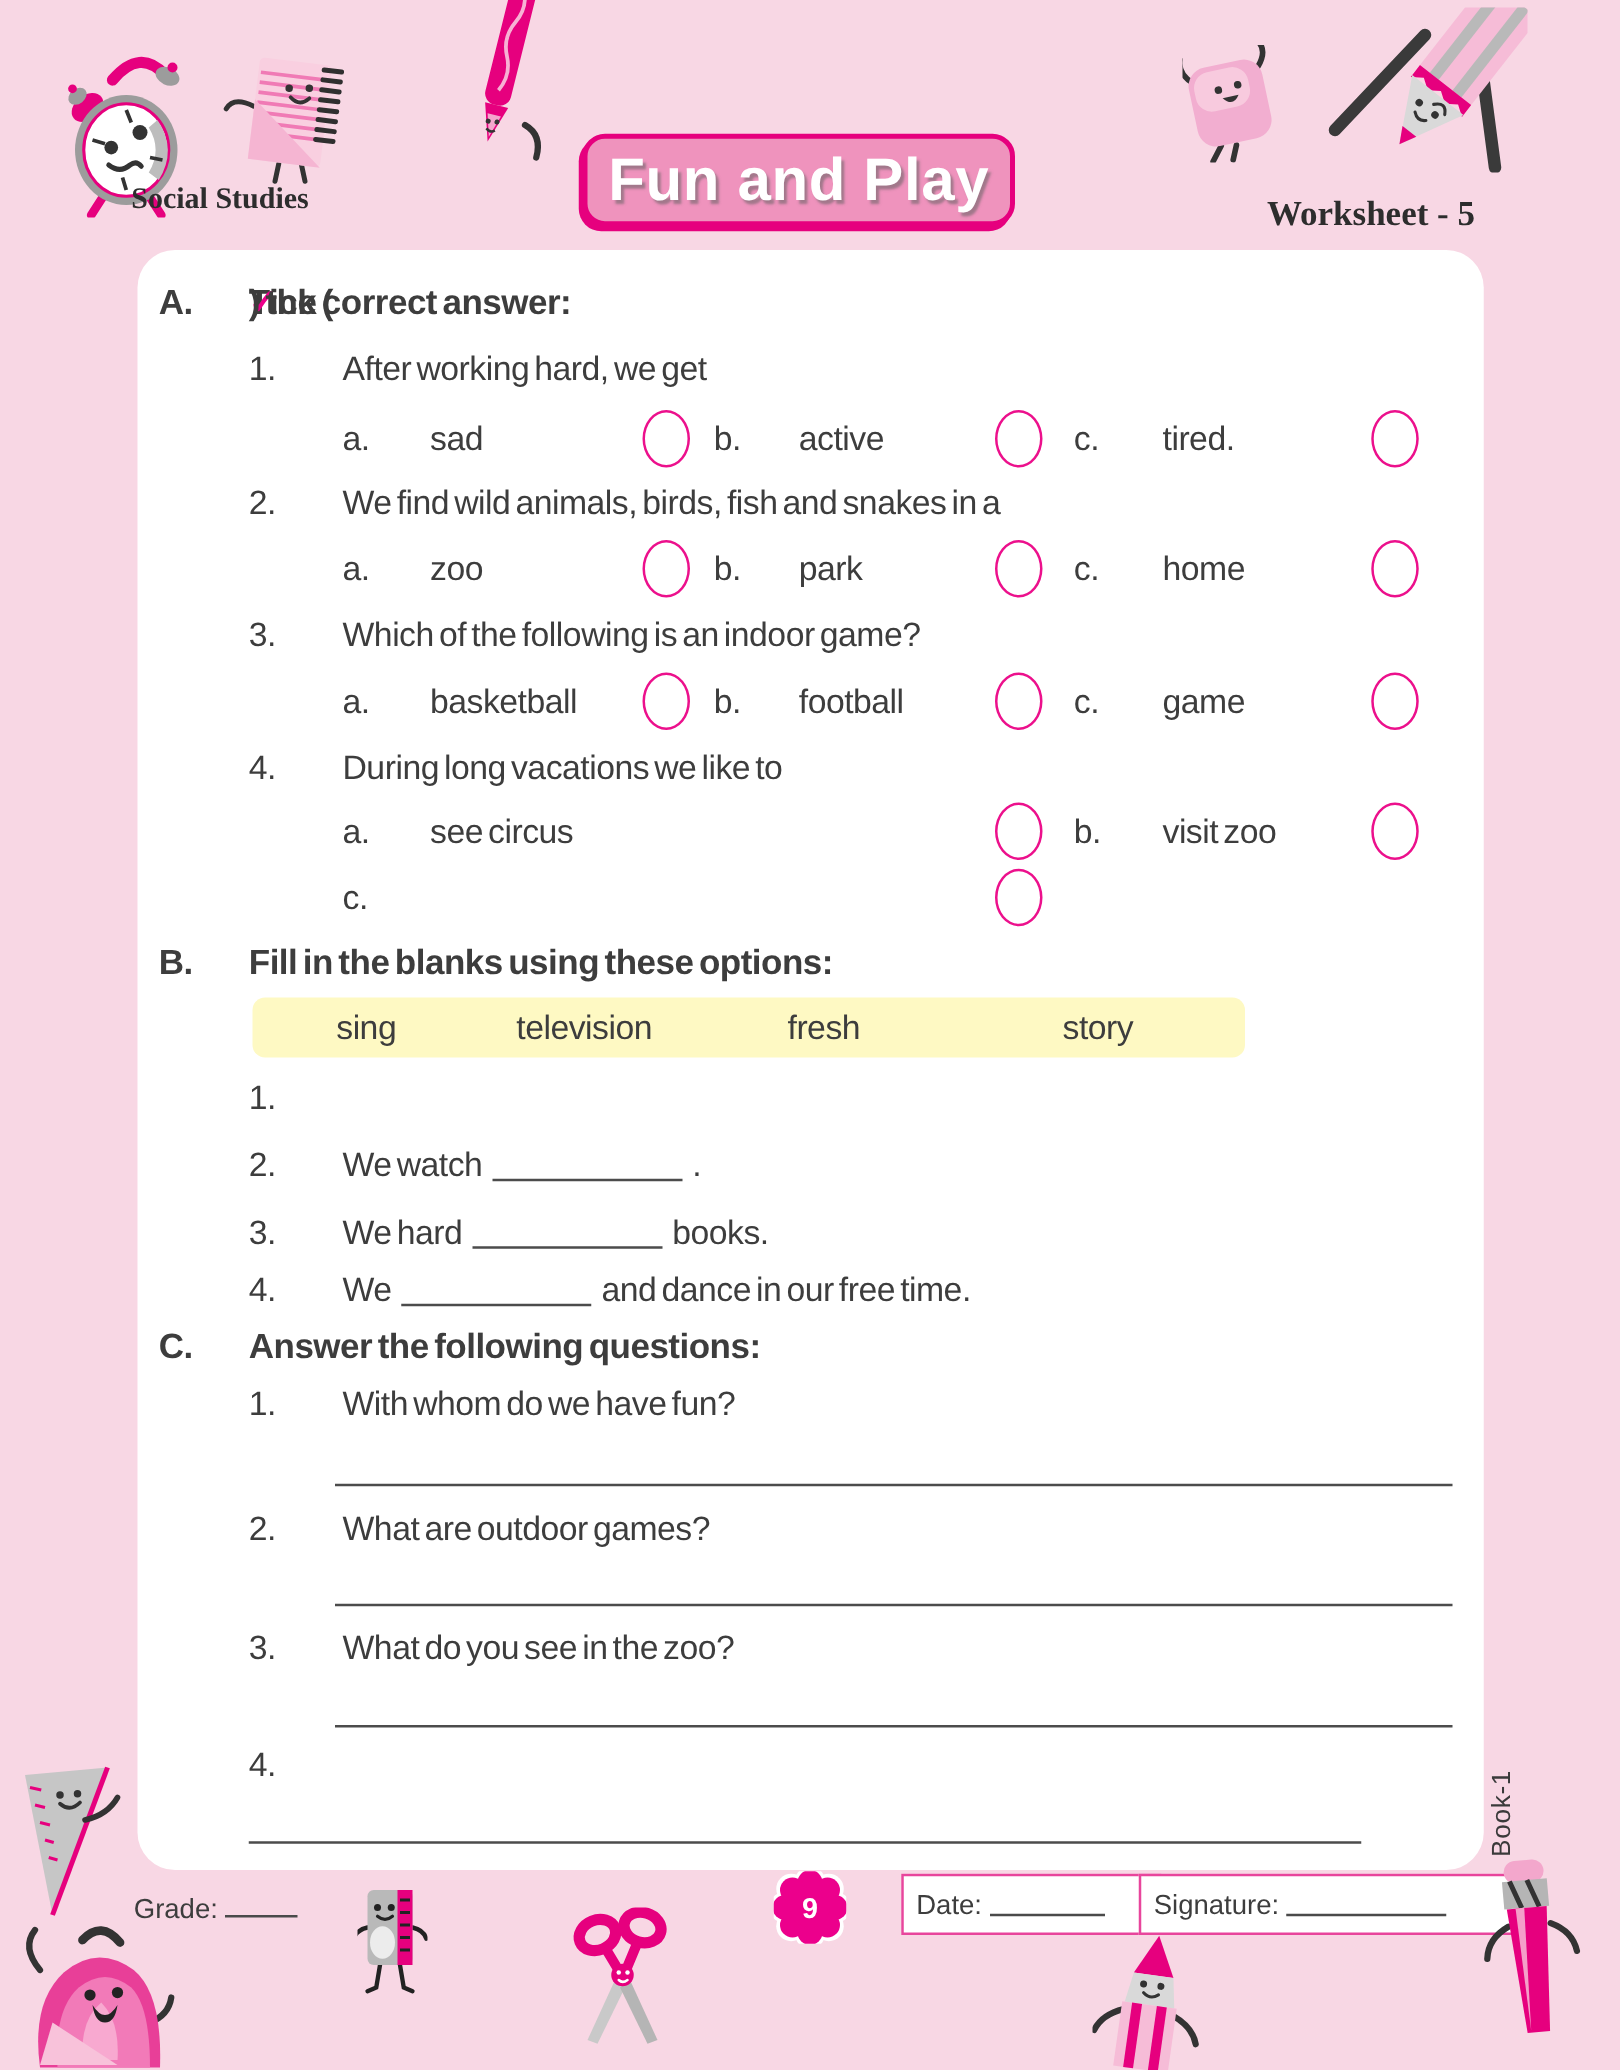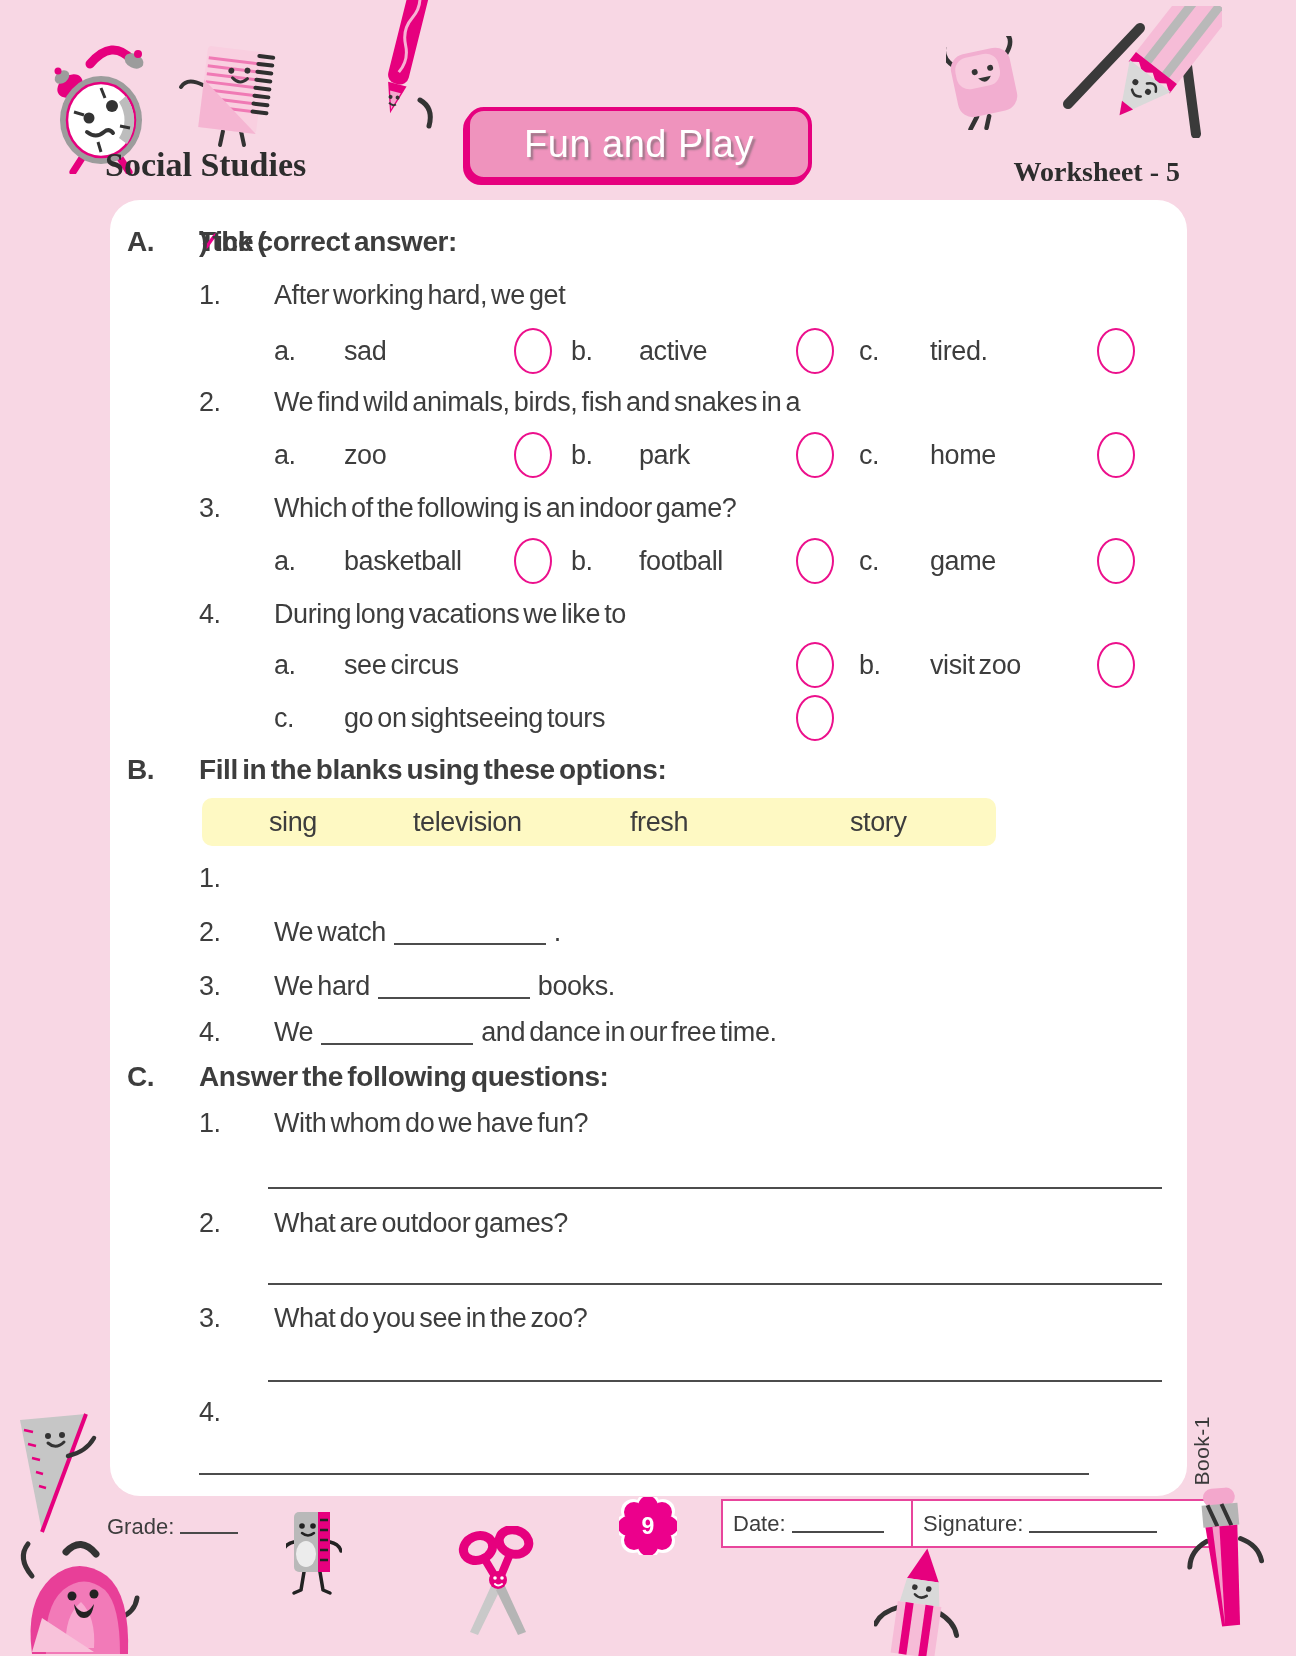--- a/index.html
+++ b/index.html
@@ -1,25 +1,25 @@
 <!DOCTYPE html>
 <html><head>
 <meta charset="utf-8">
 <style>
   html,body{margin:0;padding:0}
   .page{position:relative;width:1296px;height:1656px;background:#f8d7e4;overflow:hidden;
         font-family:"Liberation Sans",sans-serif;color:#3d3d3d}
   .deco{position:absolute}
   
   .subject{position:absolute;left:105px;top:146px;font-family:"Liberation Serif",serif;
-           font-weight:bold;font-size:34px;color:#2d2d2d;white-space:nowrap}
+           font-weight:bold;font-size:24px;color:#2d2d2d;white-space:nowrap}
   .badge{position:absolute;left:466px;top:107px;width:338px;height:66px;background:#ef93bd;
          border:4px solid #e6007e;border-radius:18px;box-shadow:-3px 4px 0 #e6007e;
          display:flex;align-items:center;justify-content:center}
-  .badge span{font-size:38px;font-weight:normal;color:#fff;letter-spacing:.5px;
+  .badge span{font-size:48px;font-weight:bold;color:#fff;letter-spacing:.5px;
               text-shadow:2.5px 3px 2px rgba(96,96,96,.55)}
   .wsno{position:absolute;right:116px;top:156px;font-family:"Liberation Serif",serif;
         font-weight:bold;font-size:28px;color:#2d2d2d;white-space:nowrap}
   
   .card{position:absolute;left:110px;top:200px;width:1077px;height:1296px;background:#fff;border-radius:30px}
   .shrow,.arow,.trow{position:absolute;left:0;width:100%;height:36px;line-height:36px;font-size:27px;
         letter-spacing:-.4px;word-spacing:-3px;white-space:nowrap}
   .shrow span{position:absolute;font-weight:bold;font-size:28px}
   .sec-letter{left:17px}
   .sec-title{left:89px}
@@ -216,21 +216,20 @@
     <div class="arow" style="top:447px">
       <span class="ol-a">a.</span>
       <span class="ot-a">see circus</span>
       <span class="circle ci-b"></span>
       <span class="ol-c">b.</span>
       <span class="ot-c">visit zoo</span>
       <span class="circle ci-c"></span>
     </div>
     <div class="arow" style="top:500px">
       <span class="ol-a">c.</span>
-      <span class="ot-a">go on sightseeing tours</span>
       <span class="circle ci-b"></span>
     </div>
 
     <div class="shrow" style="top:552px">
       <span class="sec-letter">B.</span>
       <span class="sec-title">Fill in the blanks using these options:</span>
     </div>
     <div class="bank">
       <span class="bw0">sing</span>
       <span class="bw1">television</span>

